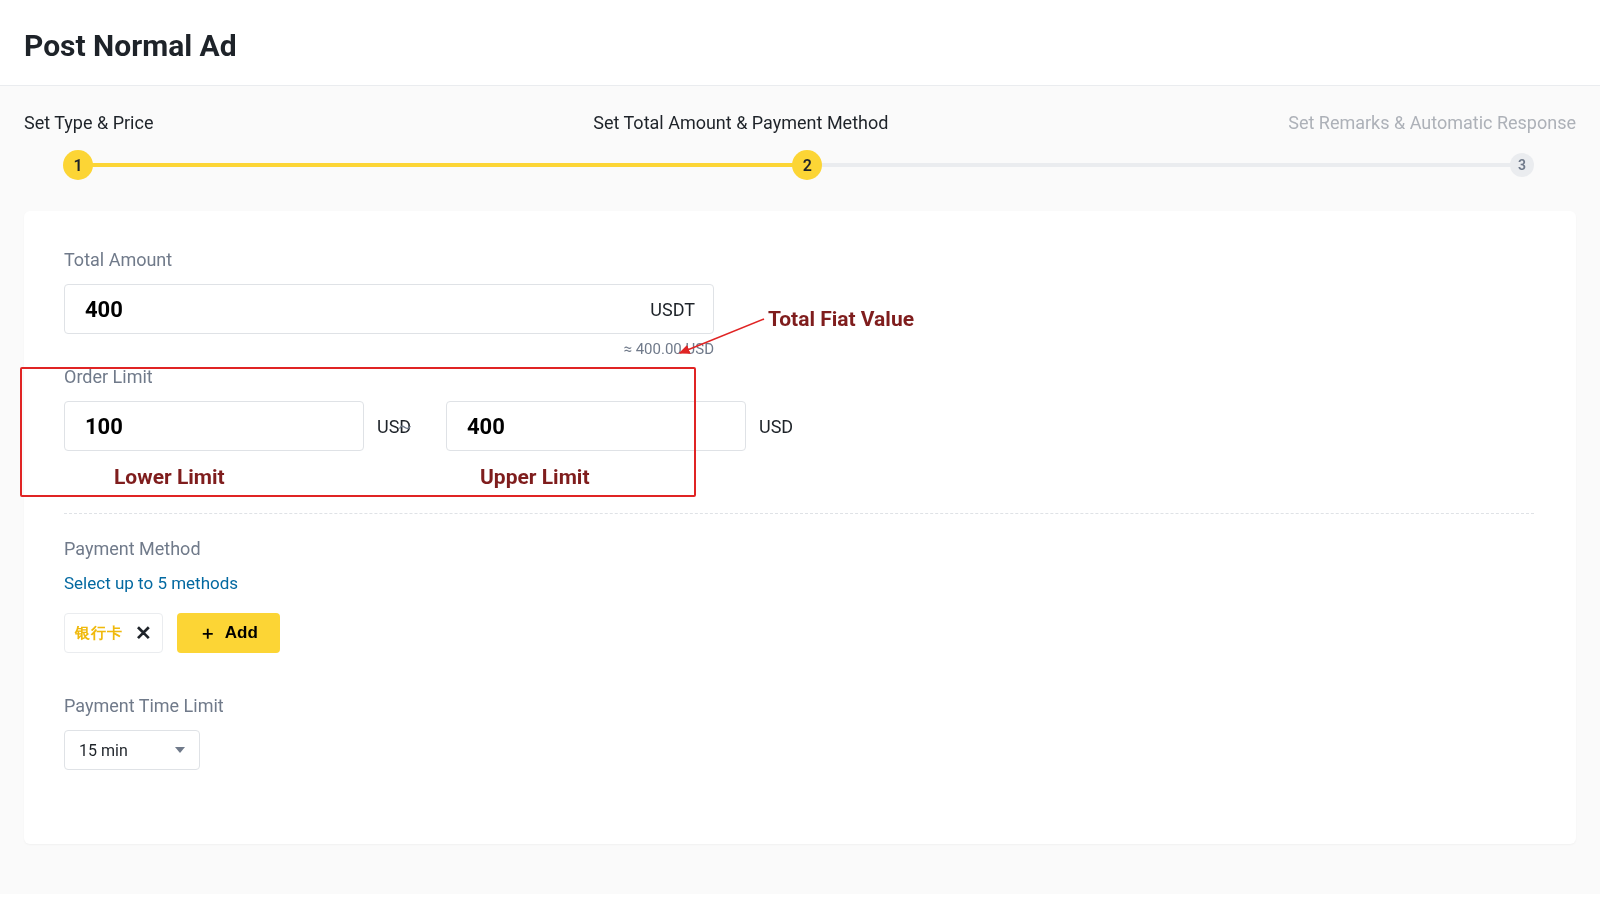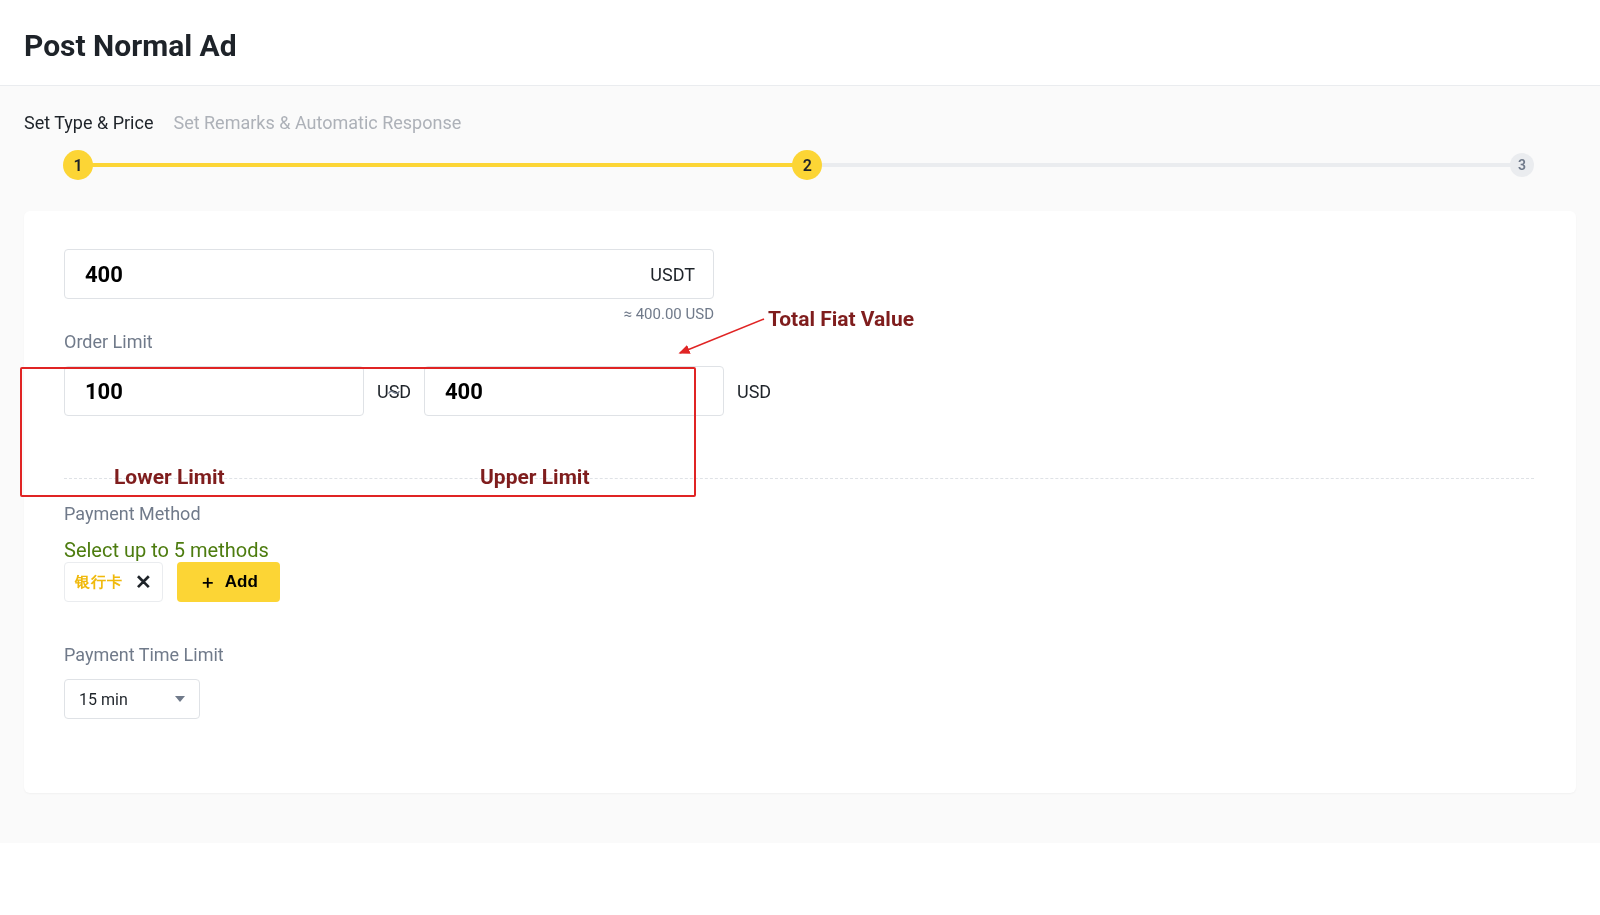--- a/index.html
+++ b/index.html
@@ -110,40 +110,40 @@
   }
   .unit {
     color: #1e2329;
     font-size: 18px;
     padding-left: 12px;
   }
 
   .order-limit {
     display: flex;
     align-items: center;
-    gap: 20px;
+    gap: 31px;
     width: 650px;
   }
   .order-limit .input-box { width: 300px; }
   .tilde { color: #707a8a; font-size: 20px; }
 
   .highlight-box {
     position: absolute;
     border: 2px solid #e02424;
     pointer-events: none;
     border-radius: 2px;
   }
 
   .dashed-sep {
     border-top: 1px dashed #dfe2e6;
     margin: 26px 0 24px 0;
     width: calc(100% - 2px);
   }
 
-  .sub-label { font-size: 20px; color: #4d7c0f; margin-bottom: 0; }
+  .sub-label { font-size: 17px; color: #0369a1; margin-bottom: 20px; }
 
   .chips { display: flex; align-items: center; gap: 14px; }
   .chip {
     display: inline-flex; align-items: center;
     border: 1px solid #eaecef;
     border-radius: 4px;
     height: 40px;
     padding: 16px 10px;
     background: #fff;
   }
@@ -195,35 +195,37 @@
 </style>
 </head>
 <body>
 
 <div class="page-title">Post Normal Ad</div>
 <div class="hr"></div>
 
 <div class="steps-area">
   <div class="step-labels">
     <div class="lbl1">Set Type &amp; Price</div>
+    <div class="lbl2">Set Total Amount &amp; Payment Method</div>
     <div class="lbl3">Set Remarks &amp; Automatic Response</div>
   </div>
   <div class="step-track">
     <div class="step-bar">
       <div class="done"></div>
     </div>
     <div class="step-dot dot-1">1</div>
     <div class="step-dot dot-2">2</div>
     <div class="step-dot last dot-3">3</div>
   </div>
 </div>
 
 <div class="card-wrap">
   <div class="card">
 
+    <div class="field-label">Total Amount</div>
     <div class="input-box">
       <input type="text" value="400" style="">
       <span class="unit">USDT</span>
     </div>
     <div class="helper-right">≈ 400.00 USD</div>
 
     <div style="height:8px;"></div>
 
     <div class="field-label">Order Limit</div>
     <div class="order-limit">

